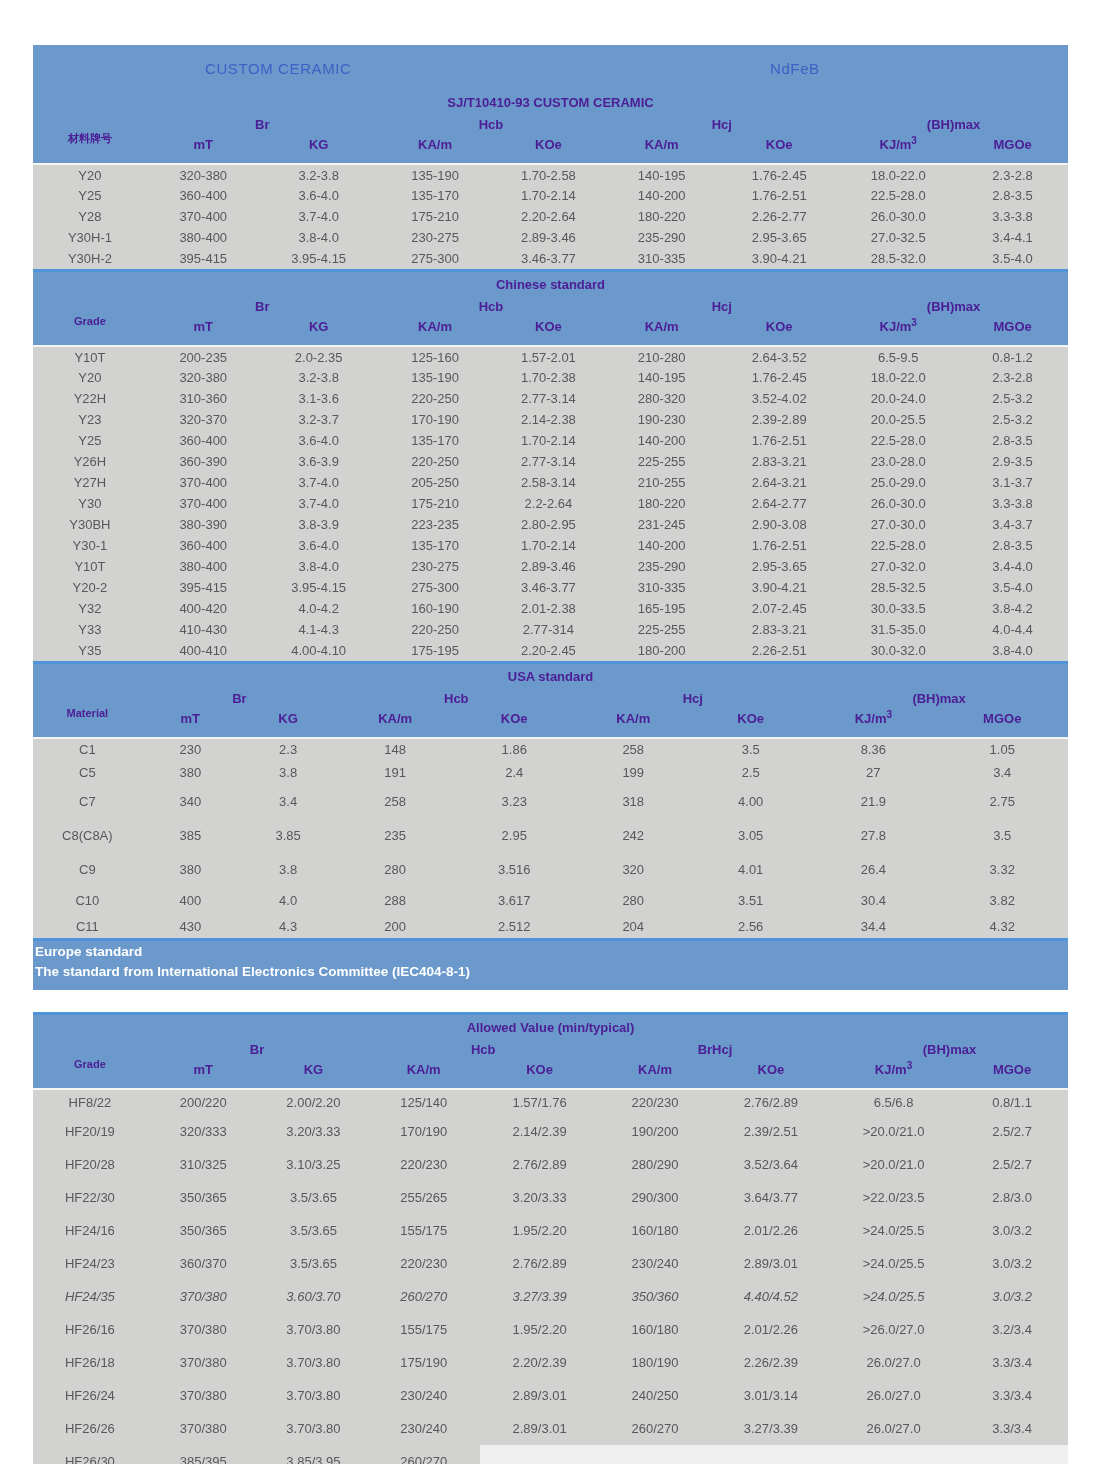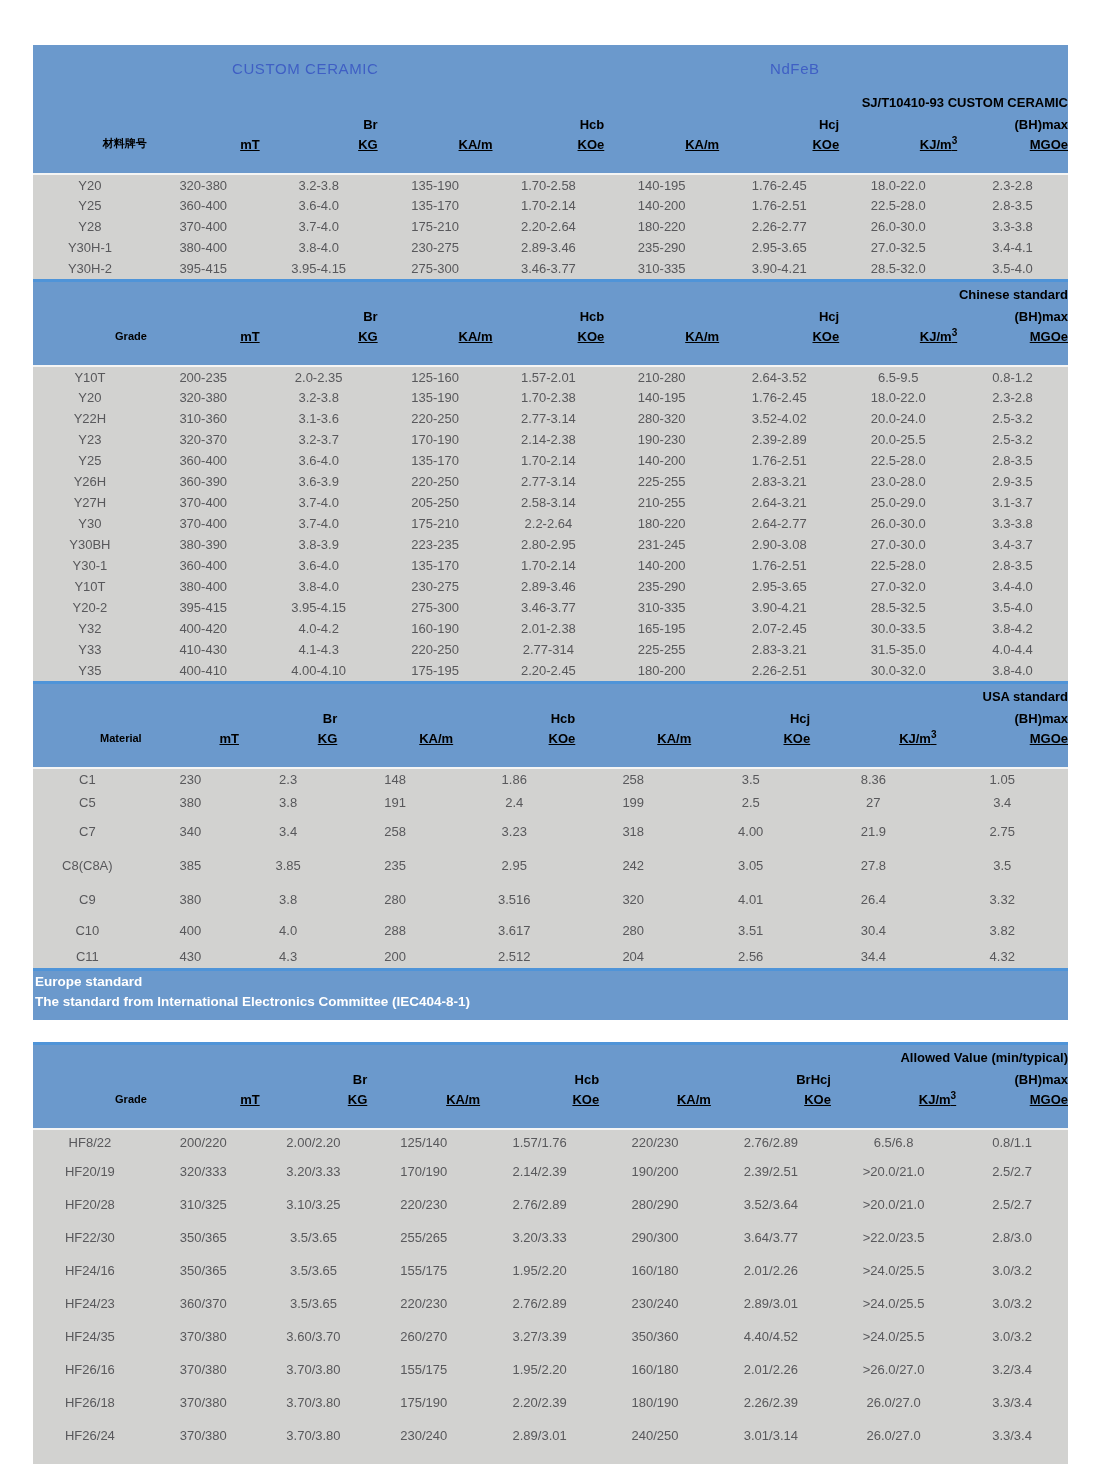--- a/index.html
+++ b/index.html
@@ -11,33 +11,33 @@
   .content{margin:45px 32px 0 33px;width:1035px;padding-bottom:40px;}
 
   
   .top-links{
     position:relative;height:45px;background:#6b99cc;
   }
   .top-links a{
     position:absolute;top:50%;transform:translateY(-50%);
     color:#3f5fc4;font-size:15px;letter-spacing:.6px;text-decoration:none;cursor:pointer;
   }
-  .link-left{left:199px;}
+  .link-left{left:172px;}
   .link-right{left:737px;}
 
   table{width:100%;border-collapse:collapse;table-layout:fixed;}
   thead th{
-    background:#6b99cc;color:#000000;font-weight:700;font-size:13px;
-    padding:0;text-align:right;vertical-align:middle;
+    background:#6b99cc;color:#4c1d95;font-weight:700;font-size:13px;
+    padding:0;text-align:center;vertical-align:middle;
   }
   th.t-title{height:24px;font-size:13px;}
   .band-sep th.t-title{border-top:3px solid #4f94d8;}
   th.grade{font-size:11px;}
   tr.group-row th{height:20px;}
-  tr.unit-row th{height:21px;padding-bottom:18px;text-decoration:underline;}
+  tr.unit-row th{height:21px;padding-bottom:8px;}
   th sup{font-size:10px;vertical-align:5px;line-height:0;}
 
   tbody td{
     background:#d2d2d0;color:#58585b;font-size:13px;text-align:center;
     vertical-align:middle;padding:0;overflow:hidden;white-space:nowrap;
   }
   tbody tr:first-child td{border-top:2px solid #f5f5f4;}
   tbody td.empty{background:#efefef;}
 
   
@@ -568,21 +568,21 @@
           <td>HF24/23</td>
           <td>360/370</td>
           <td>3.5/3.65</td>
           <td>220/230</td>
           <td>2.76/2.89</td>
           <td>230/240</td>
           <td>2.89/3.01</td>
           <td>&gt;24.0/25.5</td>
           <td>3.0/3.2</td>
         </tr>
-        <tr style="height: 33px;">
+        <tr style="height: 33px; font-style: italic;">
           <td>HF24/35</td>
           <td>370/380</td>
           <td>3.60/3.70</td>
           <td>260/270</td>
           <td>3.27/3.39</td>
           <td>350/360</td>
           <td>4.40/4.52</td>
           <td>&gt;24.0/25.5</td>
           <td>3.0/3.2</td>
         </tr>

